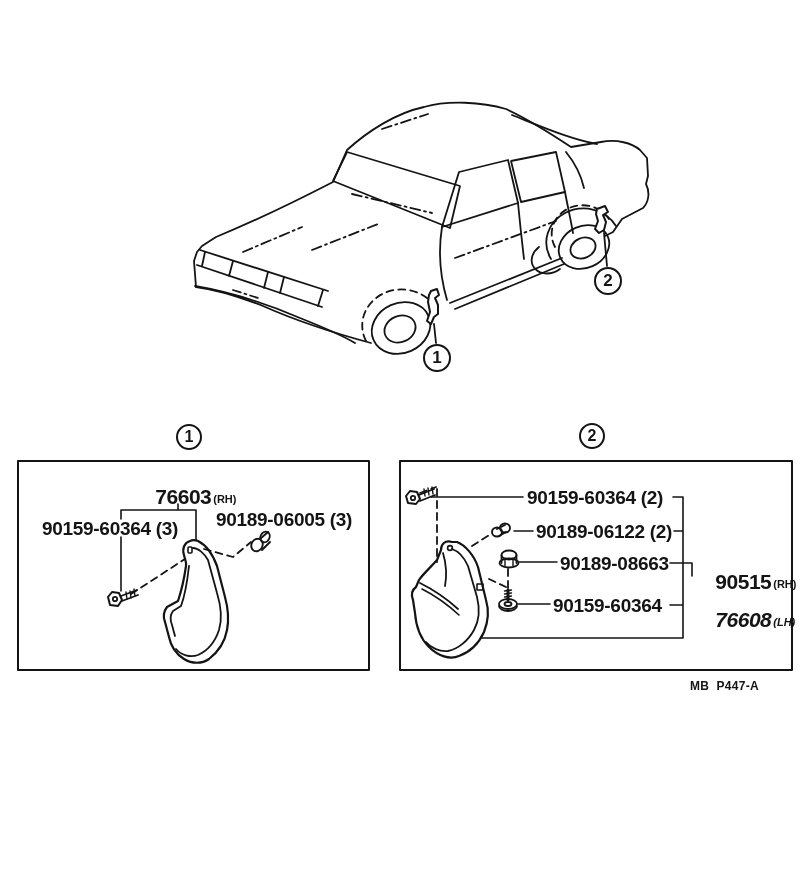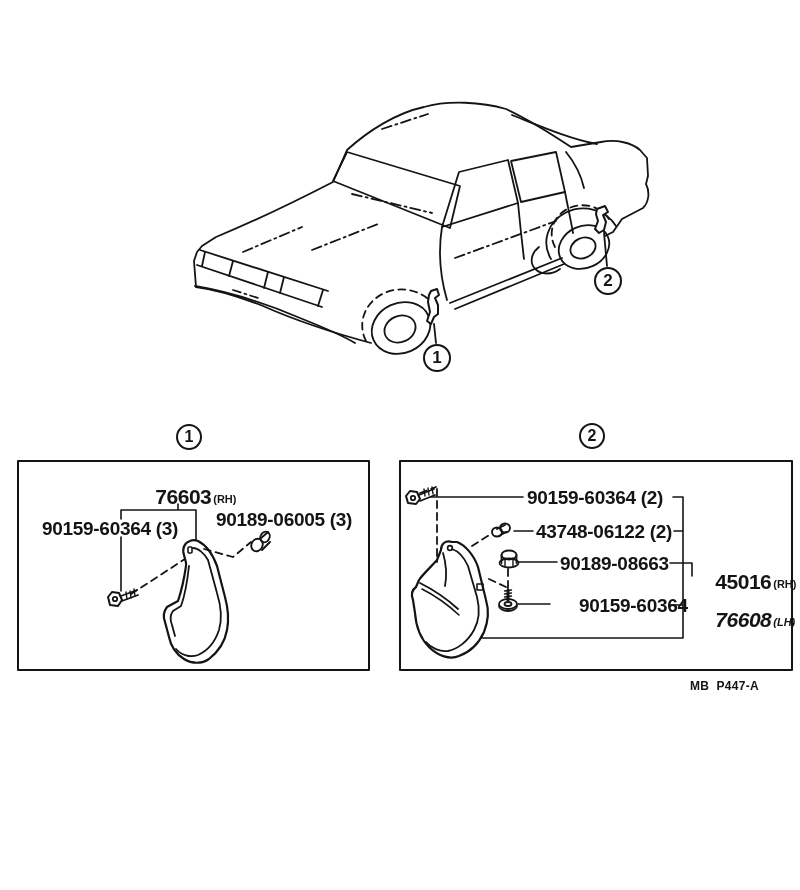--- a/index.html
+++ b/index.html
@@ -187,24 +187,24 @@
   <div class="callout" style="left:176px;top:424px;">1</div>
   <div class="callout" style="left:579px;top:423px;">2</div>
 
   <div class="lbl big" style="left:134px;top:465px;">
     <span>76603</span><span class="side">(RH)</span>
   </div>
   <div class="lbl mid" style="left:42px;top:519px;">90159-60364 (3)</div>
   <div class="lbl mid" style="left:216px;top:510px;">90189-06005 (3)</div>
 
   <div class="lbl mid" style="left:527px;top:488px;">90159-60364 (2)</div>
-  <div class="lbl mid" style="left:536px;top:522px;">43748-06122 (2)</div>
+  <div class="lbl mid" style="left:536px;top:522px;">90189-06122 (2)</div>
   <div class="lbl mid" style="left:560px;top:554px;">90189-08663</div>
   <div class="lbl big" style="left:694px;top:550px;">
-    <span>45016</span><span class="side">(RH)</span>
+    <span>90515</span><span class="side">(RH)</span>
   </div>
   <div class="lbl big" style="left:694px;top:588px;font-style:italic;">
     <span>76608</span><span class="side">(LH)</span>
   </div>
-  <div class="lbl mid" style="left:579px;top:596px;">90159-60364</div>
+  <div class="lbl mid" style="left:553px;top:596px;">90159-60364</div>
 
   <div class="lbl footer" style="left:690px;top:678px;">MB  P447-A</div>
 </div>
 
 </body></html>

